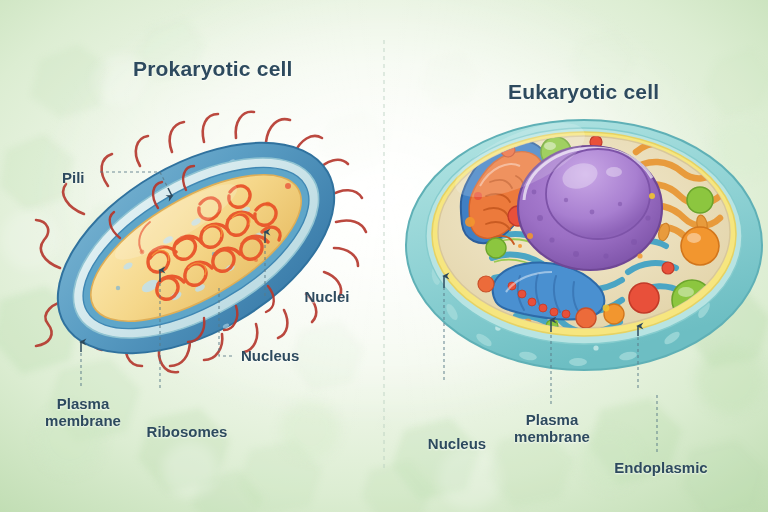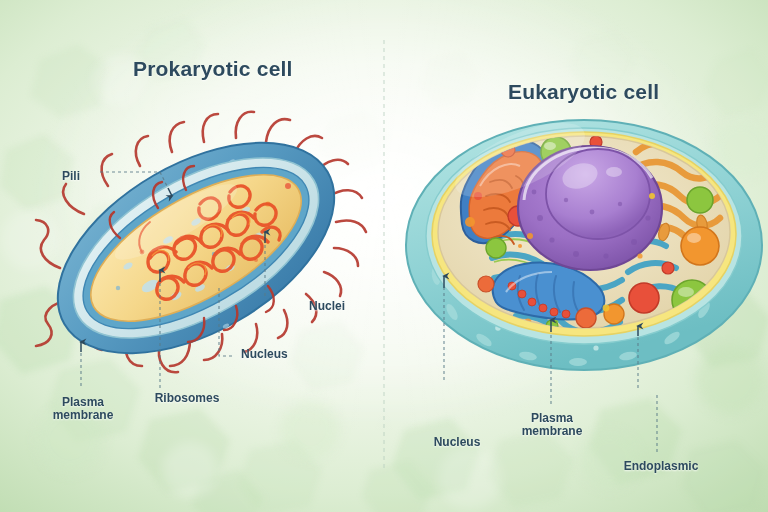--- a/index.html
+++ b/index.html
@@ -30,21 +30,21 @@
     color: #2d4a5e;
     font-size: 21px;
     font-weight: bold;
     letter-spacing: 0.2px;
     white-space: nowrap;
     text-shadow: 0 1px 2px rgba(255,255,255,0.85);
   }
   .label {
     position: absolute;
     color: #2d4a5e;
-    font-size: 12px;
+    font-size: 15px;
     font-weight: bold;
     line-height: 1.12;
     text-align: center;
     white-space: pre-line;
     text-shadow: 0 1px 2px rgba(255,255,255,0.8);
     transform: translateX(-50%);
   }
   .label.left-anchor { transform: none; text-align: left; }
 </style>
 </head>
@@ -482,23 +482,23 @@
     </g>
   </svg>
 
   <div class="layer">
     <div class="title" style="left:133px; top:57px;">Prokaryotic cell</div>
     <div class="title" style="left:508px; top:57px;margin-top:23px;">Eukaryotic cell</div>
 
     <div class="label left-anchor" style="left:62px; top:170px;">Pili</div>
     <div class="label" style="left:83px; top:396px;">Plasma
 membrane</div>
-    <div class="label" style="left:187px; top:392px;">Ribosomes</div>
+    <div class="label" style="left:187px; top:424px;">Ribosomes</div>
     <div class="label left-anchor" style="left:241px; top:348px;">Nucleus</div>
-    <div class="label" style="left:327px; top:300px;">Nuclei</div>
+    <div class="label" style="left:327px; top:289px;">Nuclei</div>
 
     <div class="label" style="left:457px; top:388px;margin-top:48px;">Nucleus</div>
     <div class="label" style="left:552px; top:412px;">Plasma
 membrane</div>
     <div class="label" style="left:661px; top:460px;">Endoplasmic</div>
   </div>
 
 </div>
 
 </body></html>

